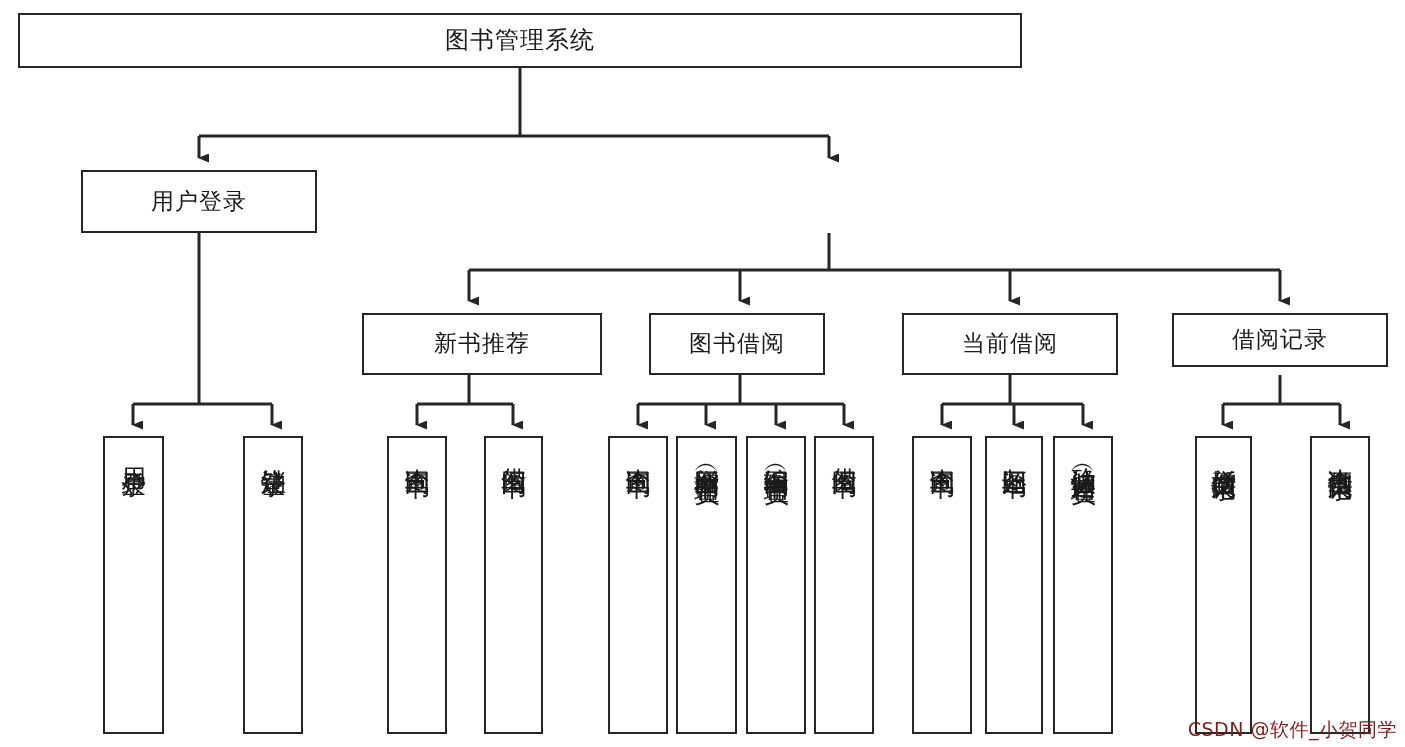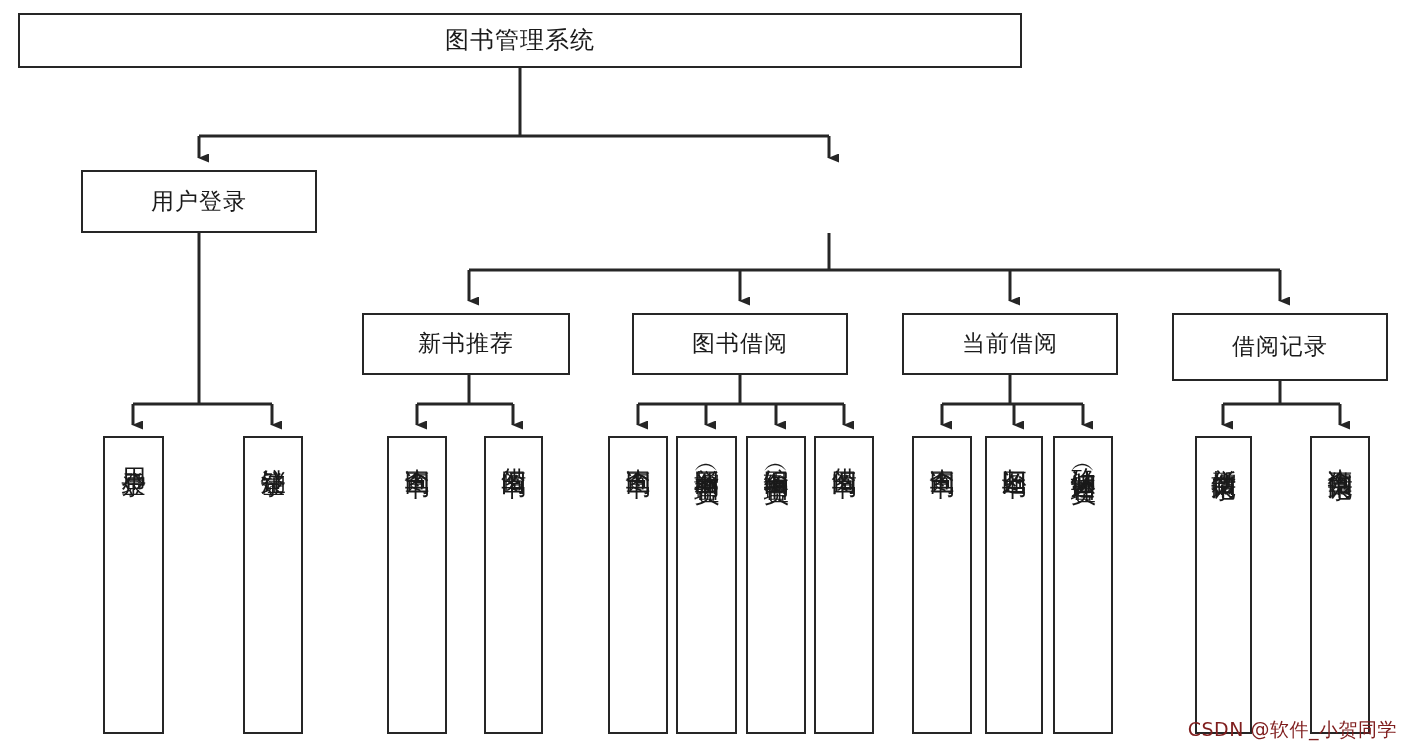--- a/index.html
+++ b/index.html
@@ -124,30 +124,30 @@
   </svg>
 
   <div class="node horizontal root" style="left:18px; top:13px; width:1004px; height:55px;">
     <span>图书管理系统</span>
   </div>
 
   <div class="node horizontal" style="left:81px; top:170px; width:236px; height:63px;">
     <span>用户登录</span>
   </div>
 
-  <div class="node horizontal" style="left:362px; top:313px; width:208px; height:62px;">
+  <div class="node horizontal" style="left:362px; top:313px; width:240px; height:62px;">
     <span>新书推荐</span>
   </div>
-  <div class="node horizontal" style="left:632px; top:313px; width:216px; height:62px;">
+  <div class="node horizontal" style="left:649px; top:313px; width:176px; height:62px;">
     <span>图书借阅</span>
   </div>
   <div class="node horizontal" style="left:902px; top:313px; width:216px; height:62px;">
     <span>当前借阅</span>
   </div>
-  <div class="node horizontal" style="left:1172px; top:313px; width:216px; height:68px;">
+  <div class="node horizontal" style="left:1172px; top:313px; width:216px; height:54px;">
     <span>借阅记录</span>
   </div>
 
   <div class="node leaf" style="left:103px; top:436px; width:61px; height:298px;">
     <span class="leaf-label">用户登录</span>
   </div>
   <div class="node leaf" style="left:243px; top:436px; width:60px; height:298px;">
     <span class="leaf-label">注销登录</span>
   </div>
 

